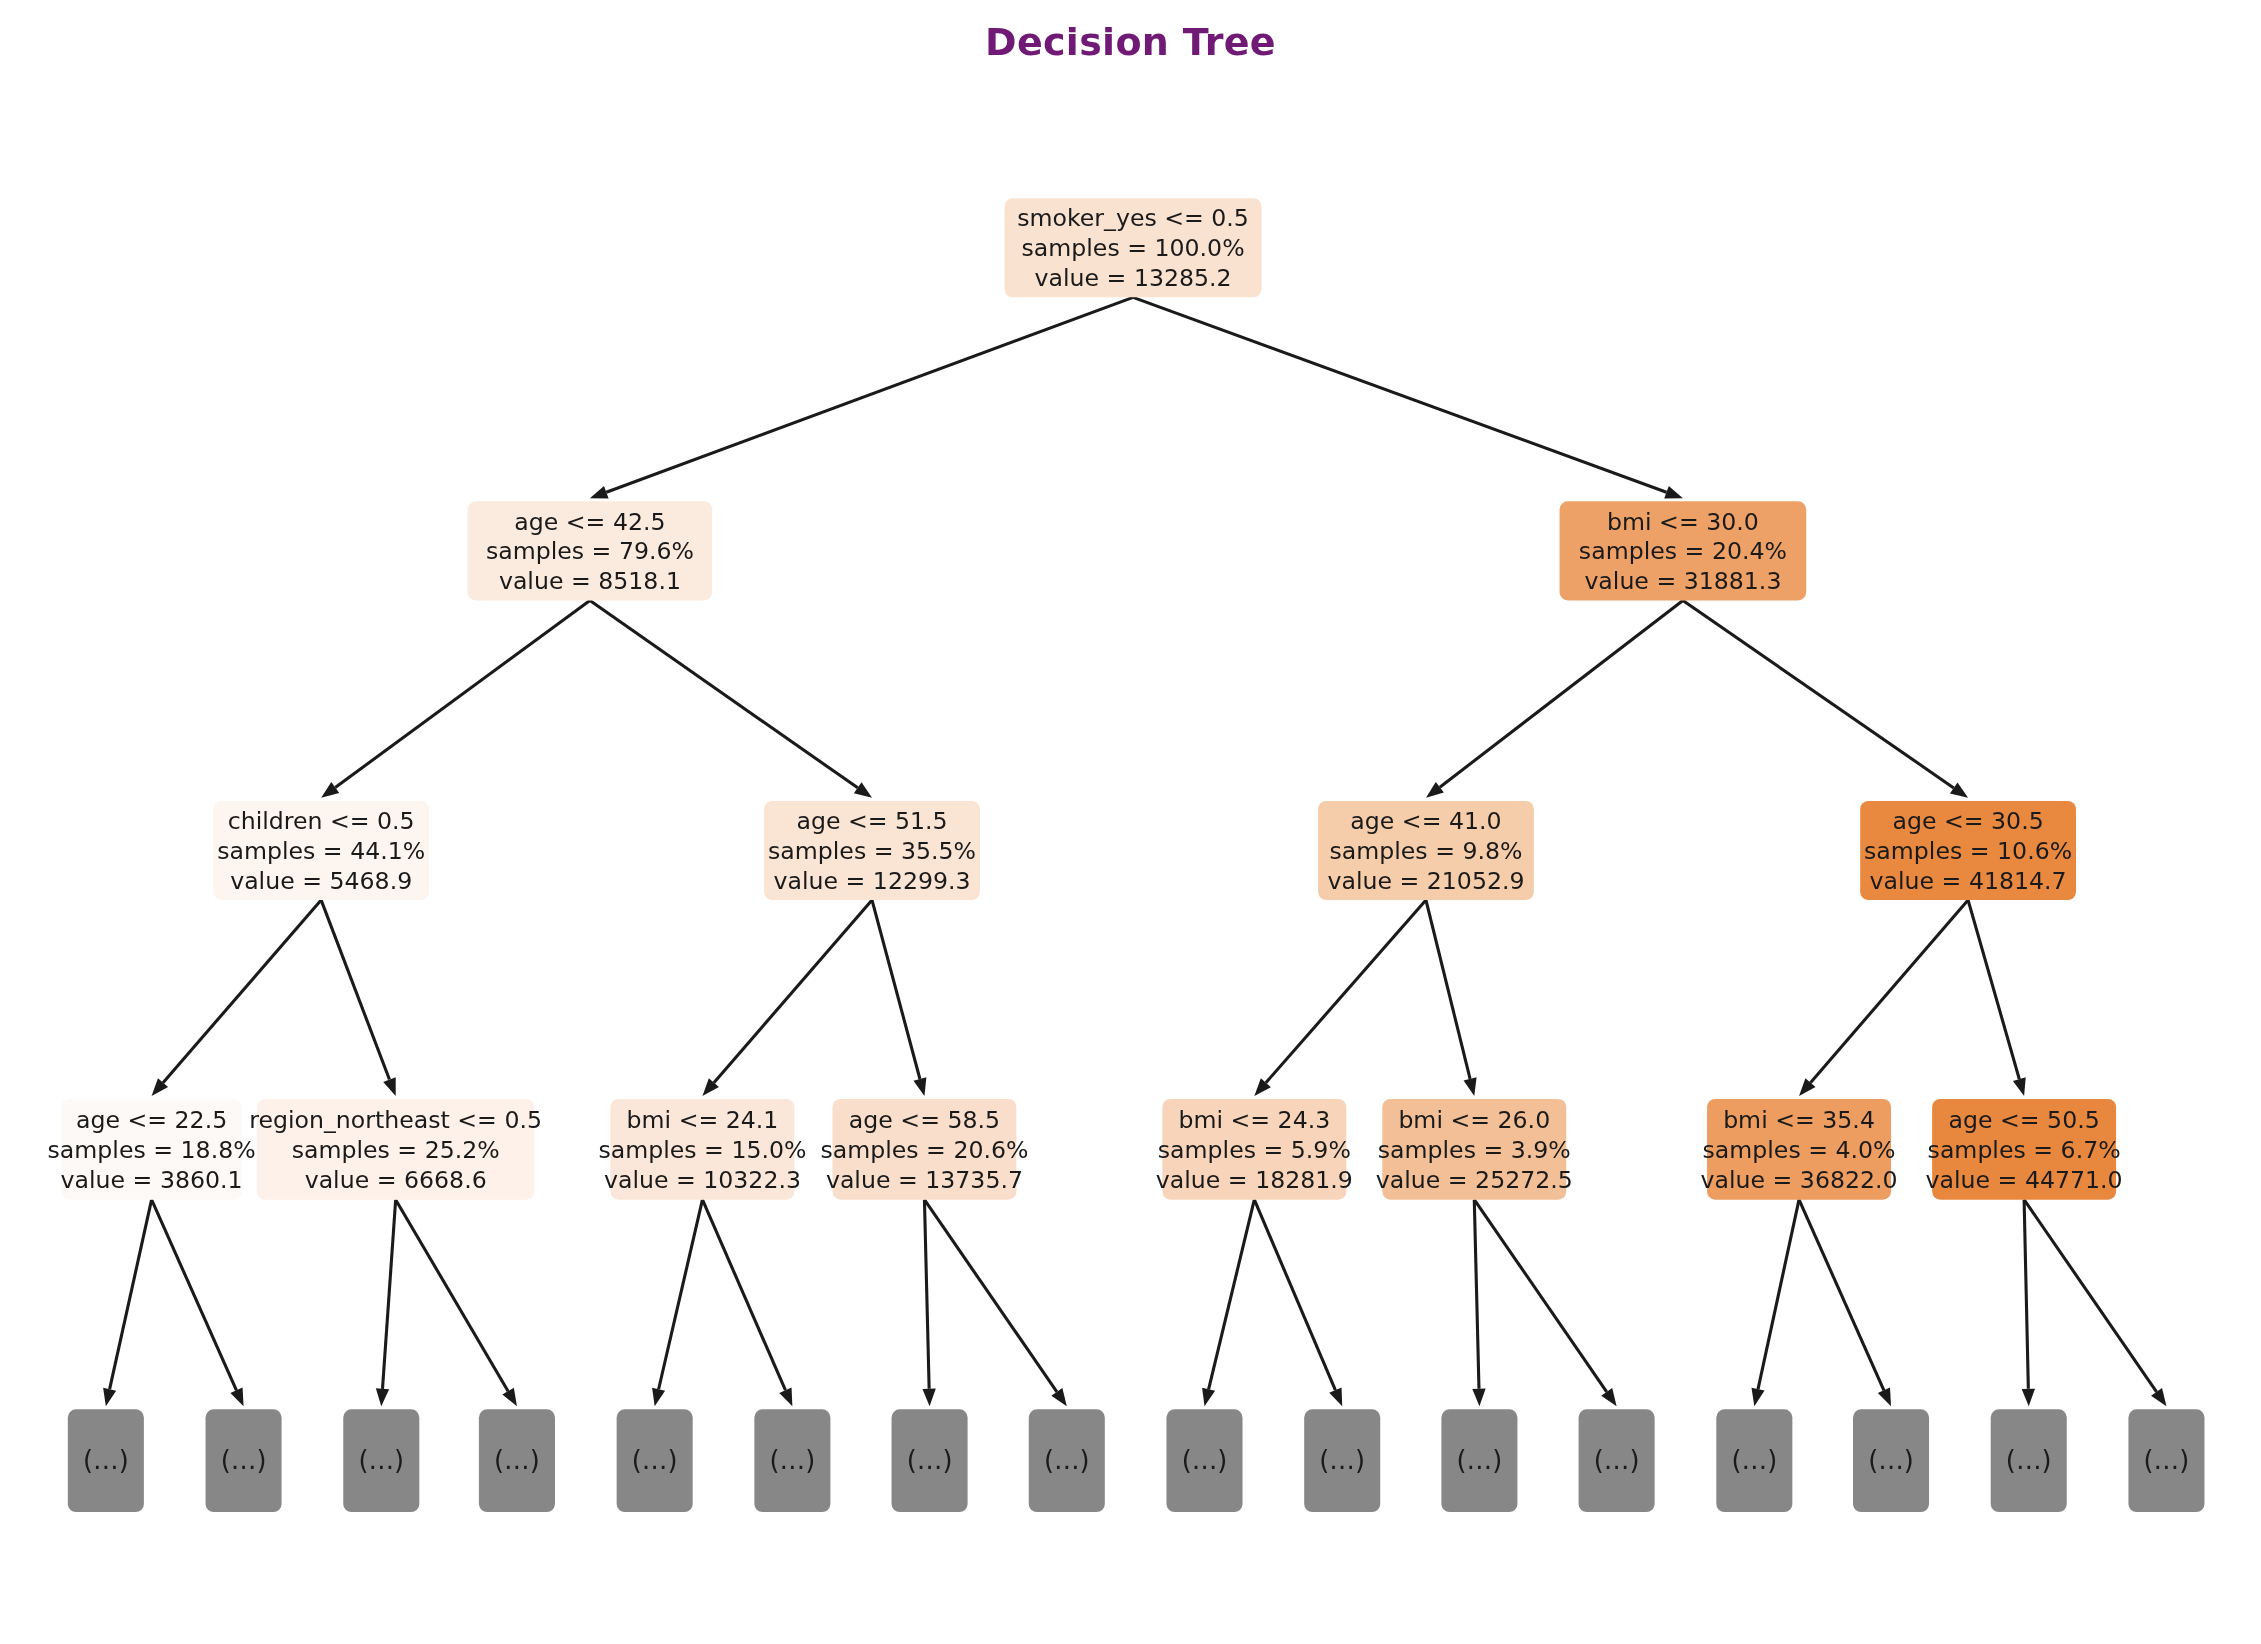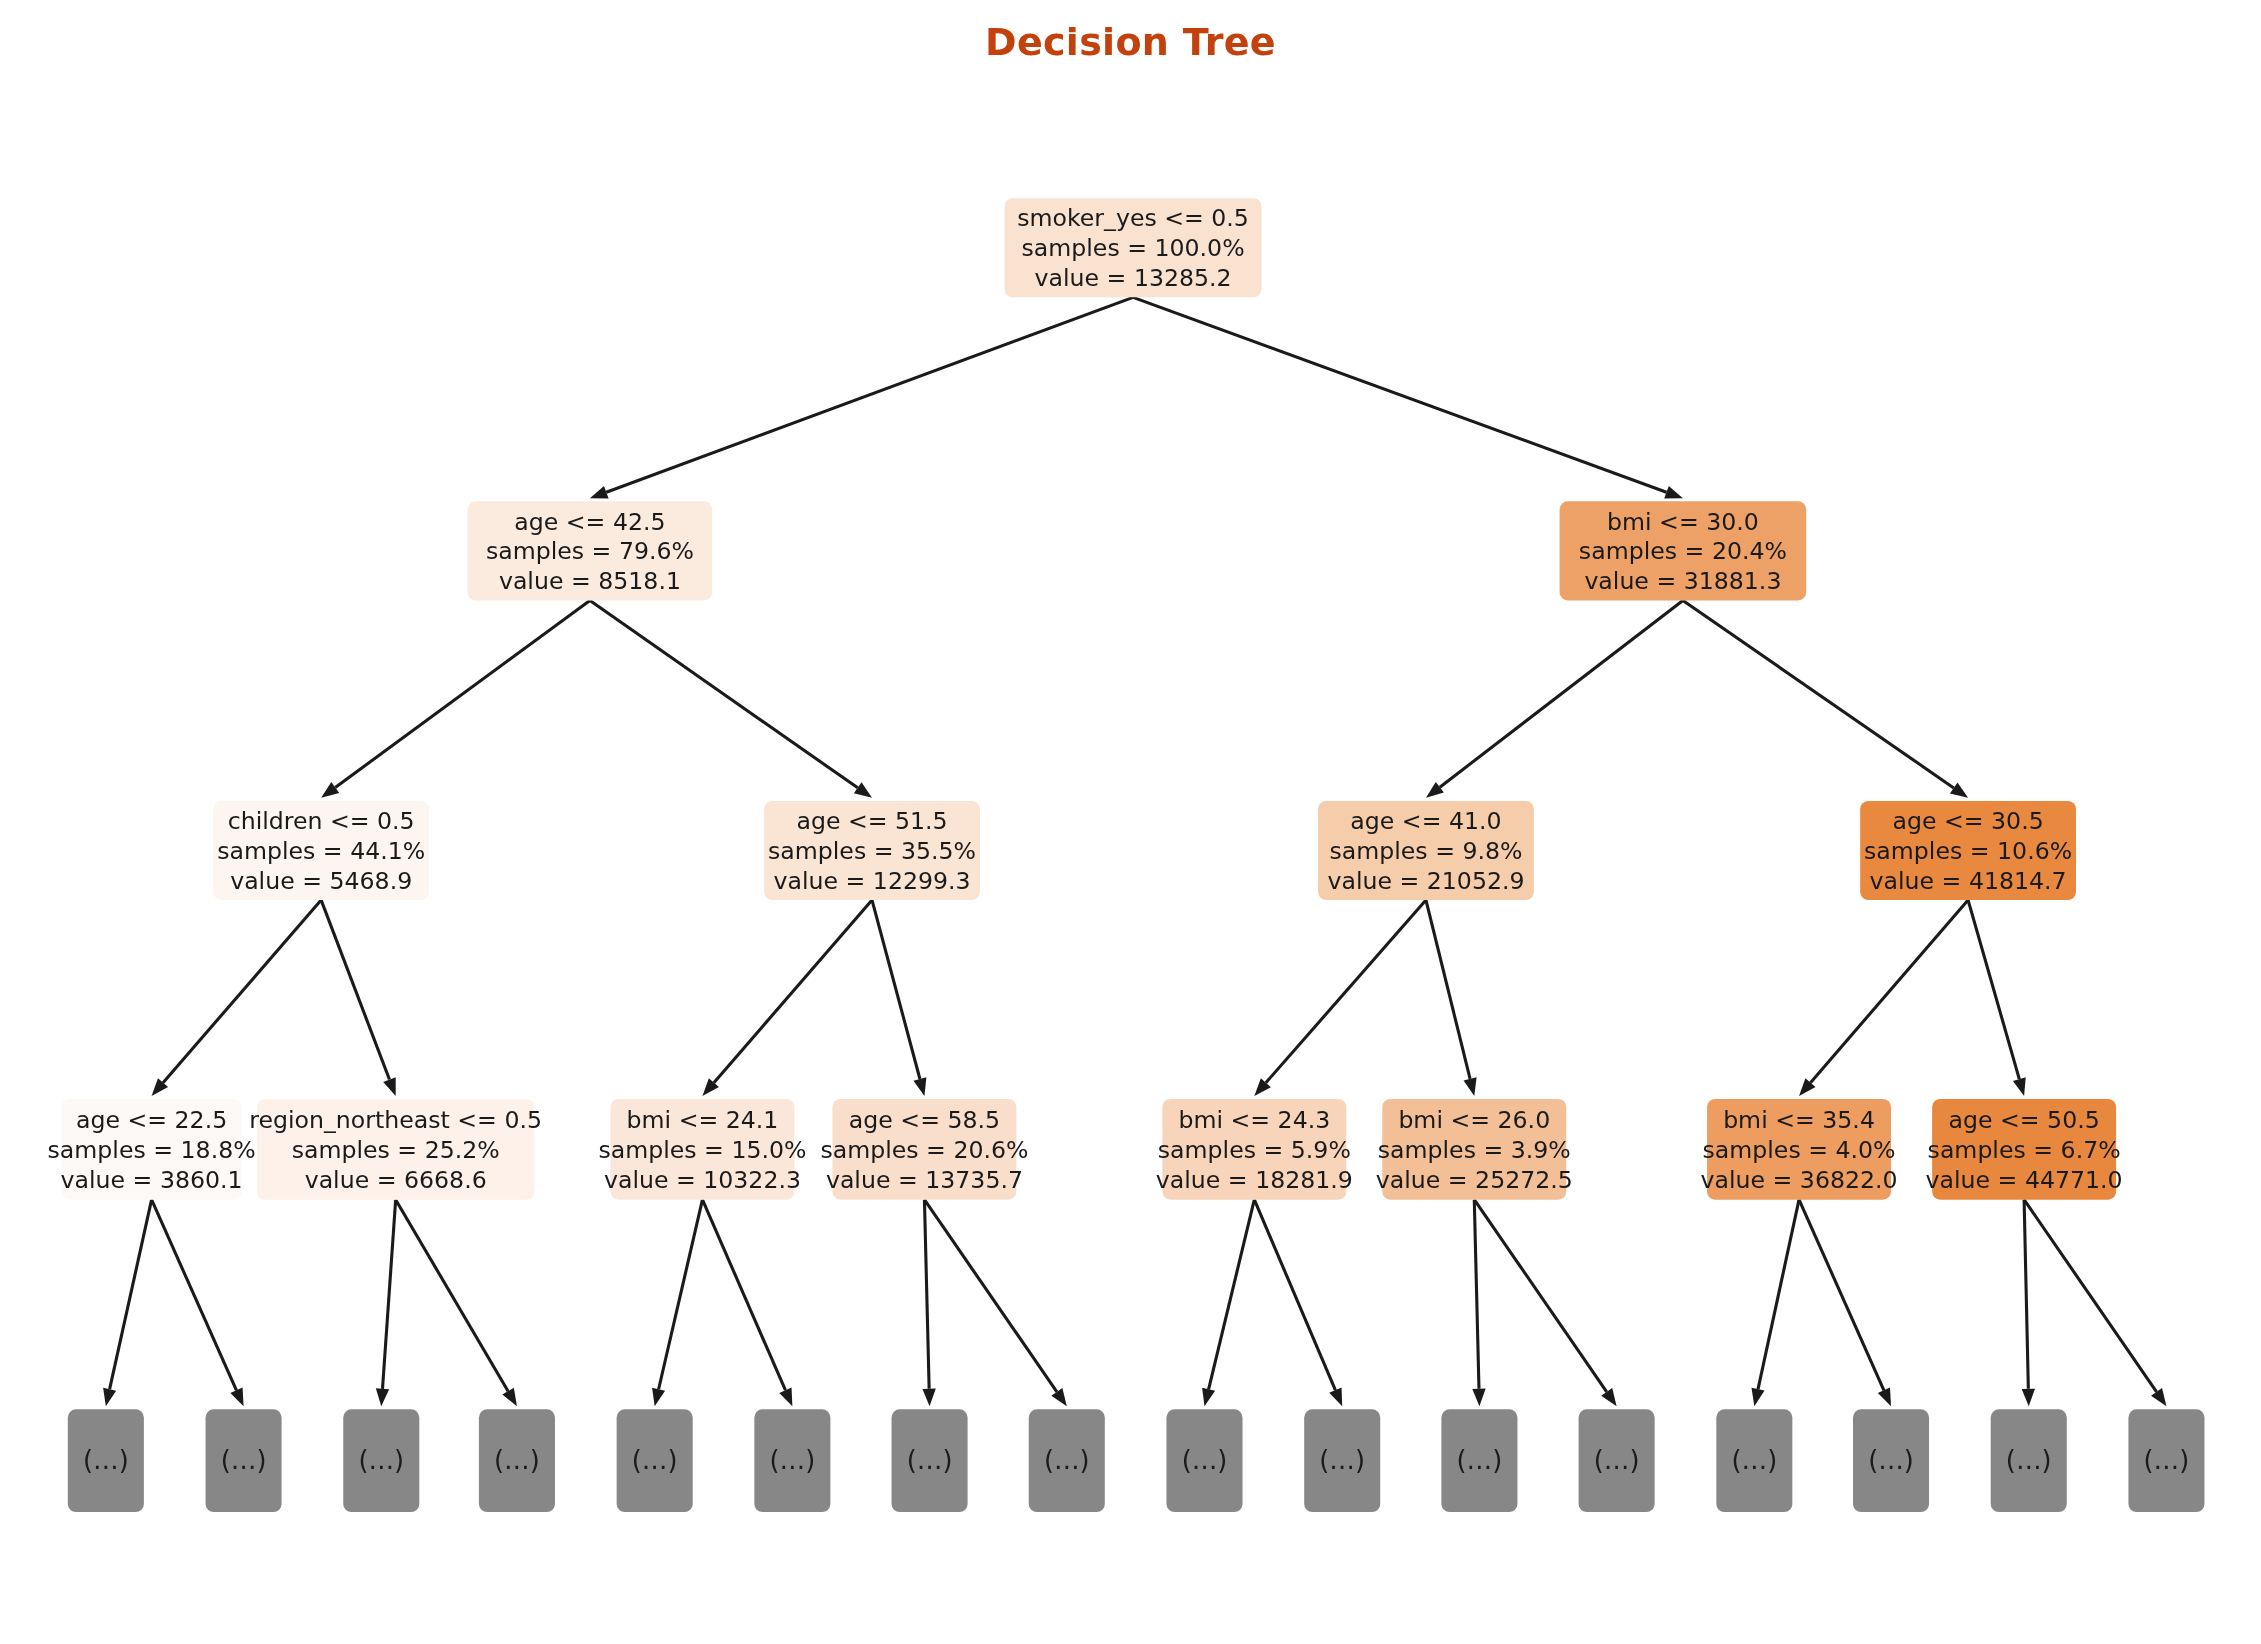--- a/index.html
+++ b/index.html
@@ -1,21 +1,21 @@
 <!DOCTYPE html>
 <html style="font-size:8.2px"><head>
 <meta charset="utf-8">
 <style>
   html,body{margin:0;padding:0;background:#ffffff;}
   body{width:2261px;height:1645px;font-family:"DejaVu Sans",sans-serif;overflow:hidden;}
   #stage{position:relative;width:2261px;height:1645px;background:#ffffff;}
   #title{
     position:absolute;left:0;top:19.5px;width:2261px;text-align:center;
     font-family:"DejaVu Sans",sans-serif;font-weight:bold;font-size:38px;
-    color:#c2410c;letter-spacing:0.3px;
+    color:#701a75;letter-spacing:0.3px;
   }
   svg#tree{position:absolute;left:0;top:0;width:2261px;height:1645px;display:block;}
   .node-rect{stroke:none;}
   .node-text{
     font-family:"DejaVu Sans",sans-serif;font-size:46px;fill:#1a1a1a;
     text-anchor:middle;dominant-baseline:middle;
   }
   .leaf-text{
     font-family:"DejaVu Sans",sans-serif;font-size:50px;fill:#1a1a1a;
     text-anchor:middle;dominant-baseline:middle;

